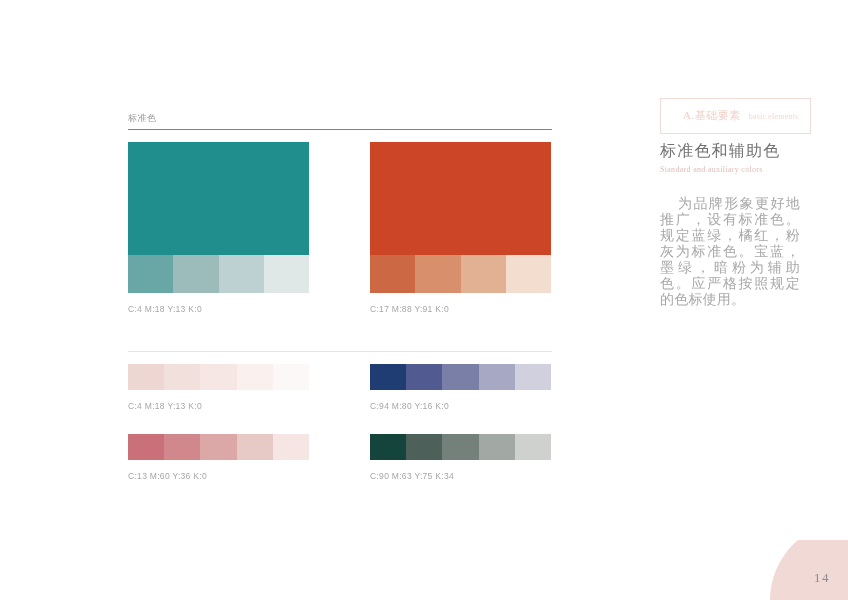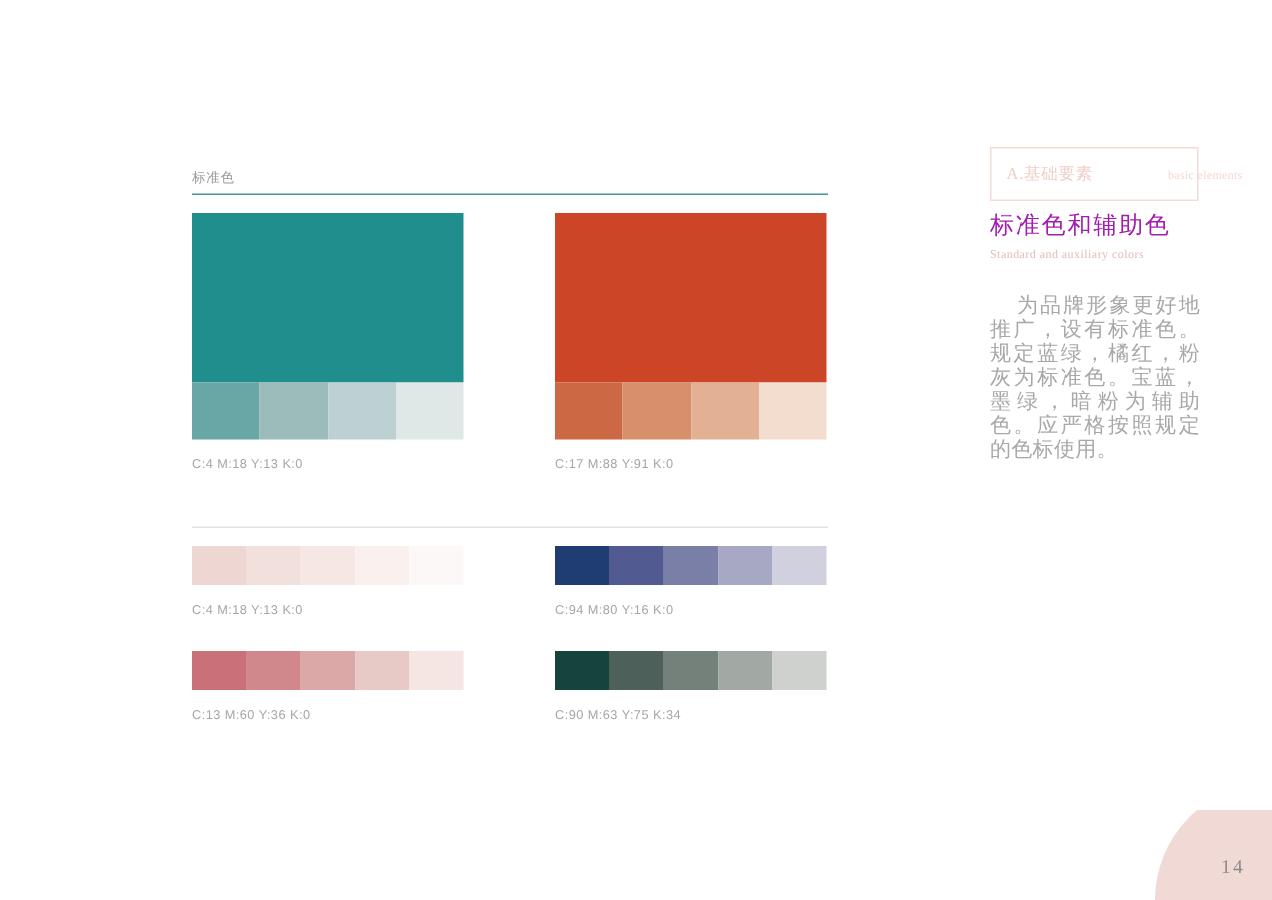--- a/index.html
+++ b/index.html
@@ -108,55 +108,54 @@
   
   .right-col {
     position: absolute;
     left: 660px;
     top: 98px;
     width: 150px;
   }
 
   .badge {
     border: 1px solid #f2dcd8;
-    padding: 9px 10px 10px 10px;
+    padding: 9px 10px 10px 22px;
     width: 117px;
     display: flex;
     align-items: baseline;
     gap: 8px;
     box-sizing: content-box;
   }
   .badge-cn {
     font-size: 11px;
     color: #f0cfc9;
     letter-spacing: 0.5px;
     font-family: "Liberation Serif", "DejaVu Serif", serif;
     white-space: nowrap;
   }
   .badge-en {
     font-size: 8px;
     color: #f3d8d3;
     letter-spacing: 0.2px;
     font-family: "Liberation Serif", "DejaVu Serif", serif;
     white-space: nowrap;
-    margin-left: 42px;
   }
 
   .title-num {
     margin-top: 52px;
     font-size: 21px;
     color: #cf7b72;
     font-family: "Liberation Serif", "DejaVu Serif", serif;
     line-height: 22px;
     letter-spacing: 1px;
   }
   .title-cn {
     margin-top: 7px;
     font-size: 16px;
-    color: #a21caf;
+    color: #737373;
     letter-spacing: 1.2px;
     line-height: 20px;
     white-space: nowrap;
   }
   .title-en {
     margin-top: 3px;
     font-size: 8px;
     color: #e0bdb8;
     letter-spacing: 0.3px;
     font-family: Liberation Serif, serif;

